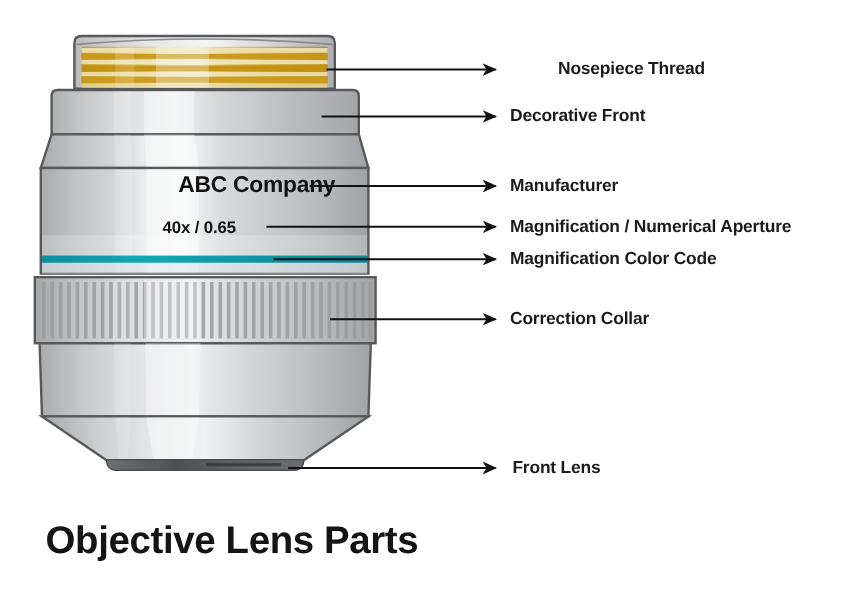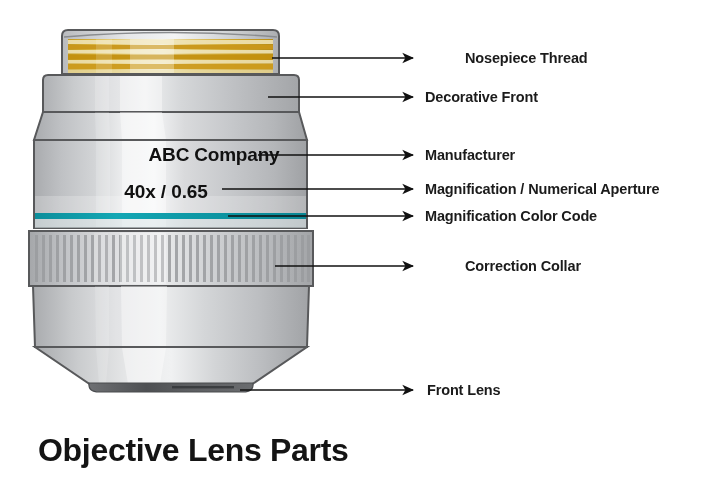--- a/index.html
+++ b/index.html
@@ -60,21 +60,21 @@
     top: 144px;
     width: 332px;
     font-size: 19px;
     letter-spacing: -0.2px;
     margin-left: 48px;
   }
   #magnification-text {
     left: 0px;
     top: 181px;
     width: 332px;
-    font-size: 19px;
+    font-size: 14px;
     letter-spacing: -0.1px;
   }
 </style>
 </head>
 <body>
 
 <div id="stage">
 
   <svg id="diagram-svg" viewBox="0 0 720 494">
     <defs>
@@ -292,19 +292,19 @@
   <div class="lbl" style="left:425px; top:51px;margin-left:40px;">Nosepiece Thread</div>
 
   <div class="lbl" style="left:425px; top:90px;">Decorative Front</div>
 
   <div class="lbl" style="left:425px; top:148px;text-align:right;">Manufacturer</div>
 
   <div class="lbl" style="left:425px; top:209px;">Magnification Color Code</div>
 
   <div class="lbl" style="left:425px; top:182px;">Magnification / Numerical Aperture</div>
 
-  <div class="lbl" style="left:425px; top:259px;margin-left:40px;">Correction Collar</div>
+  <div class="lbl" style="left:425px; top:259px;">Correction Collar</div>
 
   <div class="lbl" style="left:427px; top:383px;">Front Lens</div>
 
   <div id="title-text">Objective Lens Parts</div>
 
 </div>
 
 </body></html>

